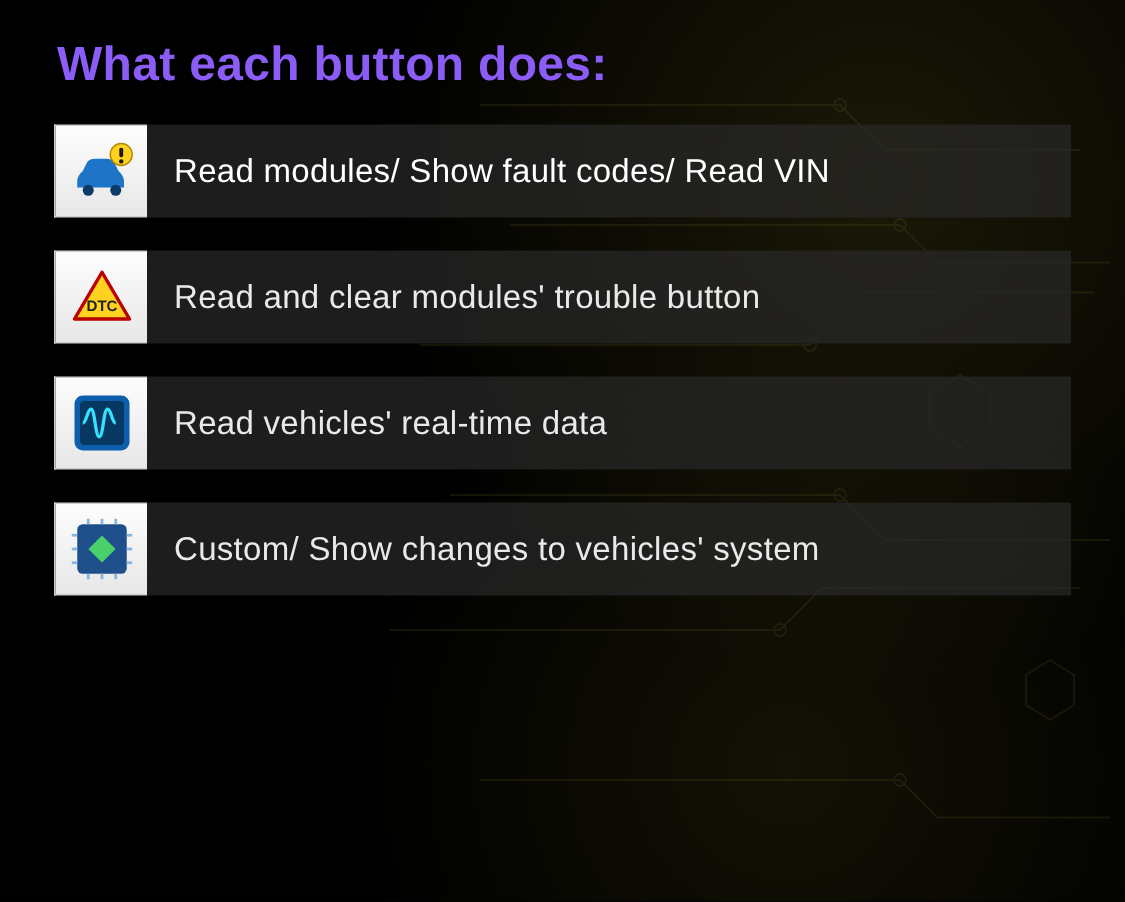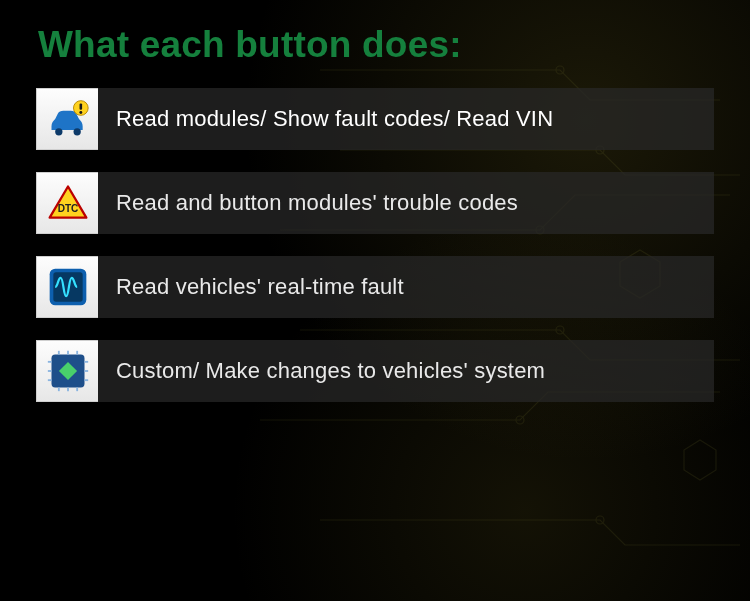--- a/index.html
+++ b/index.html
@@ -14,21 +14,21 @@
   .bg{
     position:absolute;inset:0;
     background:
       radial-gradient(circle at 78% 20%, rgba(110,100,30,.25) 0, rgba(0,0,0,0) 45%),
       radial-gradient(circle at 70% 85%, rgba(110,100,30,.18) 0, rgba(0,0,0,0) 40%),
       #000;
   }
   .bg svg{position:absolute;inset:0;opacity:.18}
   .content{position:relative;padding:24px 36px 0 36px}
   h1{
-    color:#15803d;font-weight:600;font-size:37px;letter-spacing:.2px;
+    color:#8b5cf6;font-weight:600;font-size:32px;letter-spacing:.2px;
     margin:0 0 22px 2px;
   }
   .rows{display:flex;flex-direction:column;gap:22px}
   .row{
     display:flex;align-items:center;height:62px;
   }
   .icon-cell{
     width:62px;height:62px;flex:none;
     background:linear-gradient(#fdfdfd,#e7e7e7);
     border:1px solid #cfcfcf;border-right:none;
@@ -87,32 +87,32 @@
       <div class="label-cell">Read modules/ Show fault codes/ Read VIN</div>
     </div>
 
     <div class="row">
       <div class="icon-cell">
         <svg viewBox="0 0 48 48">
           <path d="M24 6 L44 40 H4 Z" fill="#ffd21f" stroke="#b00" stroke-width="2.5" stroke-linejoin="round"></path>
           <text x="24" y="34" text-anchor="middle" font-family="Arial" font-size="11" font-weight="bold" fill="#222">DTC</text>
         </svg>
       </div>
-      <div class="label-cell">Read and button modules' trouble codes</div>
+      <div class="label-cell">Read and clear modules' trouble button</div>
     </div>
 
     <div class="row">
       <div class="icon-cell">
         <svg viewBox="0 0 48 48">
           <rect x="4" y="4" width="40" height="40" rx="6" fill="#0d5fae"></rect>
           <rect x="8" y="8" width="32" height="32" rx="3" fill="#063862"></rect>
           <path d="M10 24c3 0 3-10 6-10s3 20 6 20 3-20 6-20 3 10 6 10" stroke="#35e0ff" stroke-width="2.4" fill="none"></path>
         </svg>
       </div>
-      <div class="label-cell">Read vehicles' real-time fault</div>
+      <div class="label-cell">Read vehicles' real-time data</div>
     </div>
 
 
 
     <div class="row">
       <div class="icon-cell">
         <svg viewBox="0 0 48 48">
           <rect x="6" y="6" width="36" height="36" rx="4" fill="#1e4f8a"></rect>
           <g stroke="#8ab4e0" stroke-width="2">
             <line x1="6" y1="14" x2="2" y2="14"></line>
@@ -124,18 +124,18 @@
             <line x1="14" y1="6" x2="14" y2="2"></line>
               <line x1="24" y1="6" x2="24" y2="2"></line>
               <line x1="34" y1="6" x2="34" y2="2"></line>
             <line x1="14" y1="42" x2="14" y2="46"></line>
               <line x1="24" y1="42" x2="24" y2="46"></line>
               <line x1="34" y1="42" x2="34" y2="46"></line>
           </g>
           <rect x="17" y="17" width="14" height="14" transform="rotate(45 24 24)" fill="#49d06b"></rect>
         </svg>
       </div>
-      <div class="label-cell">Custom/ Make changes to vehicles' system</div>
+      <div class="label-cell">Custom/ Show changes to vehicles' system</div>
     </div>
 
 
   </div>
 </div>
 
 </body></html>

